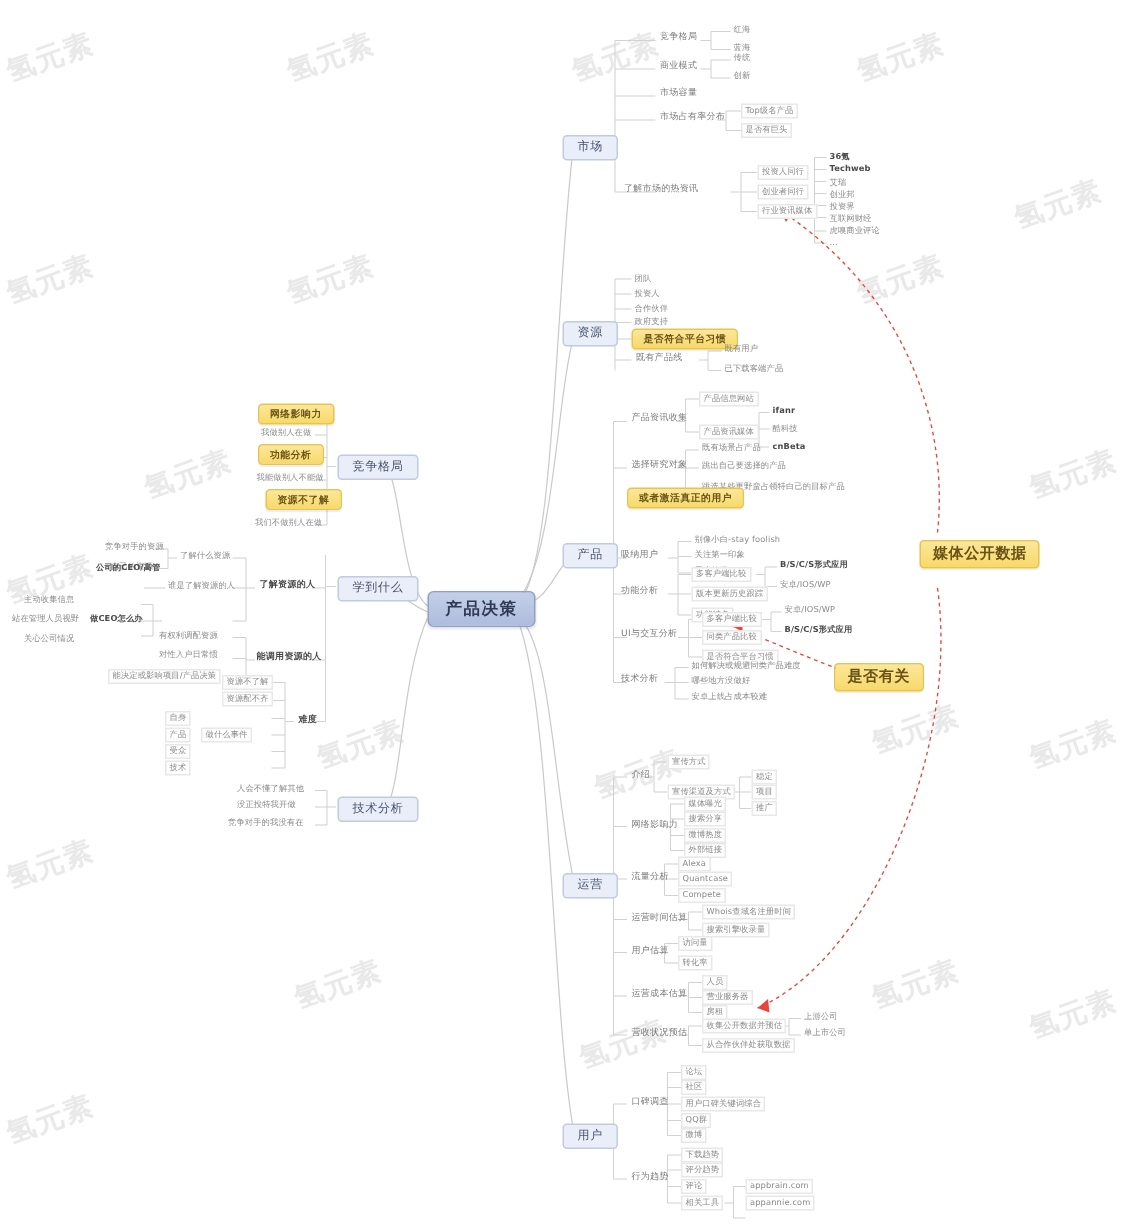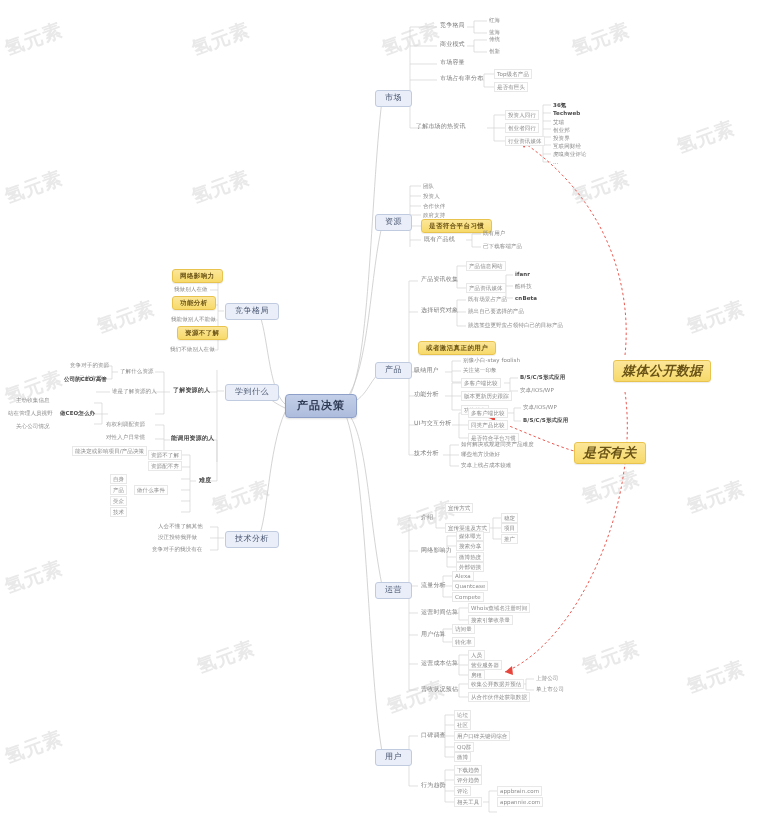--- a/index.html
+++ b/index.html
@@ -42,21 +42,21 @@
   }
   .n-leaf.boxed{border:1px solid #e8e8e8;background:#fefefe;}
   .n-bold{font-weight:bold;color:#4a4a4a;}
   .n-hl{
     background:linear-gradient(#fce79a,#f7d96a);
     border:1px solid #e8c44e;border-radius:3px;
     color:#6a5316;font-size:6.5px;font-weight:bold;
     padding:2.5px 7px;letter-spacing:.4px;
     box-shadow:0 1px 1px rgba(0,0,0,.08);
   }
-  .n-hl.big{font-size:13px;padding:3px 8px;font-style:italic;}
+  .n-hl.big{font-size:10px;padding:3px 8px;}
 </style>
 </head>
 <body>
 
 <div id="stage">
 
   <div class="wm" style="left:8px;top:22px;">氢元素</div>
   <div class="wm" style="left:195px;top:22px;">氢元素</div>
   <div class="wm" style="left:385px;top:22px;">氢元素</div>
   <div class="wm" style="left:575px;top:22px;">氢元素</div>
@@ -416,21 +416,21 @@
   <div class="node n-leaf boxed" style="left:466px;top:283px;">产品资讯媒体</div>
   <div class="node n-leaf n-bold" style="left:513px;top:270px;">ifanr</div>
   <div class="node n-leaf" style="left:513px;top:282px;">酷科技</div>
   <div class="node n-leaf n-bold" style="left:513px;top:294px;">cnBeta</div>
 
   <div class="node n-sub" style="left:418px;top:306px;">选择研究对象</div>
   <div class="node n-leaf" style="left:466px;top:295px;">既有场景占产品</div>
   <div class="node n-leaf" style="left:466px;top:307px;">跳出自己要选择的产品</div>
   <div class="node n-leaf" style="left:466px;top:321px;">跳选某些更野蛮占领特白己的目标产品</div>
 
-  <div class="node n-hl" style="left:418px;top:325px;margin-top:16px;">或者激活真正的用户</div>
+  <div class="node n-hl" style="left:418px;top:325px;">或者激活真正的用户</div>
   <div class="node n-sub" style="left:411px;top:366px;">吸纳用户</div>
   <div class="node n-leaf" style="left:461px;top:356px;">别像小白-stay foolish</div>
   <div class="node n-leaf" style="left:461px;top:366px;">关注第一印象</div>
   <div class="node n-leaf" style="left:461px;top:377px;">用户前提</div>
 
   <div class="node n-sub" style="left:411px;top:390px;">功能分析</div>
   <div class="node n-leaf boxed" style="left:461px;top:378px;">多客户端比较</div>
   <div class="node n-leaf n-bold" style="left:518px;top:373px;">B/S/C/S形式应用</div>
   <div class="node n-leaf" style="left:518px;top:386px;">安卓/IOS/WP</div>
   <div class="node n-leaf boxed" style="left:461px;top:391px;">版本更新历史跟踪</div>
@@ -538,15 +538,15 @@
   <div class="node n-leaf boxed" style="left:110px;top:496px;">受众</div>
   <div class="node n-leaf boxed" style="left:134px;top:485px;">做什么事件</div>
   <div class="node n-leaf boxed" style="left:110px;top:507px;">技术</div>
 
   <div class="node n-main" style="left:225px;top:531px;">技术分析</div>
   <div class="node n-leaf" style="left:156px;top:522px;">人会不懂了解其他</div>
   <div class="node n-leaf" style="left:156px;top:533px;">没正投特我开做</div>
   <div class="node n-leaf" style="left:150px;top:545px;">竞争对手的我没有在</div>
 
   <div class="node n-hl big" style="left:613px;top:360px;">媒体公开数据</div>
-  <div class="node n-hl big" style="left:574px;top:442px;">是否有关</div>
+  <div class="node n-hl big" style="left:556px;top:442px;">是否有关</div>
 
 </div>
 
 </body></html>

